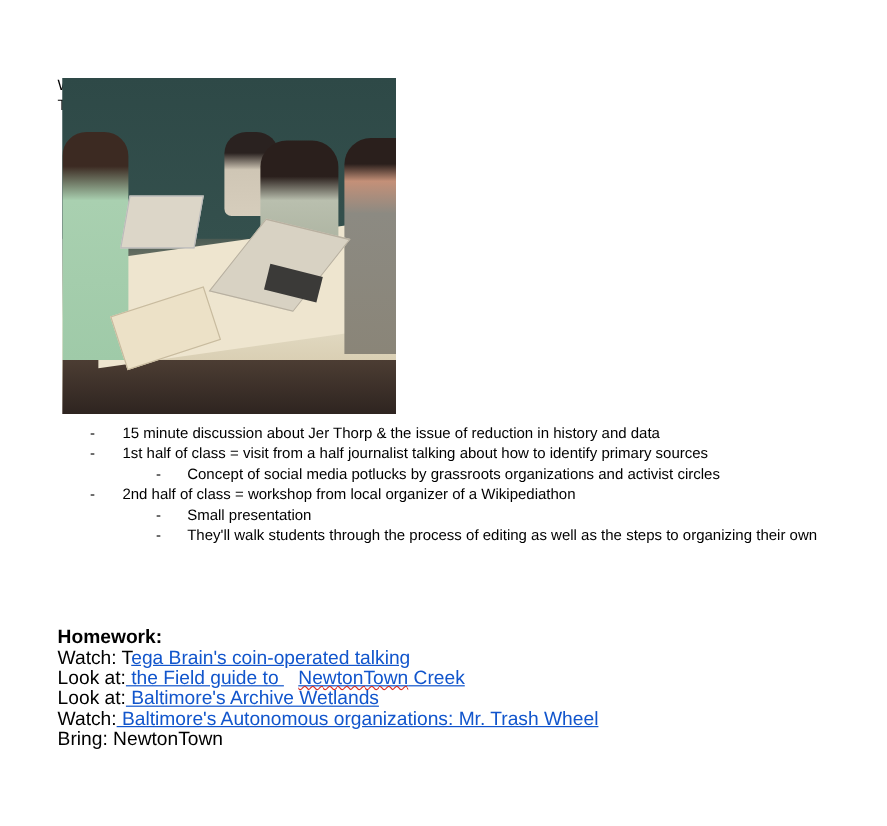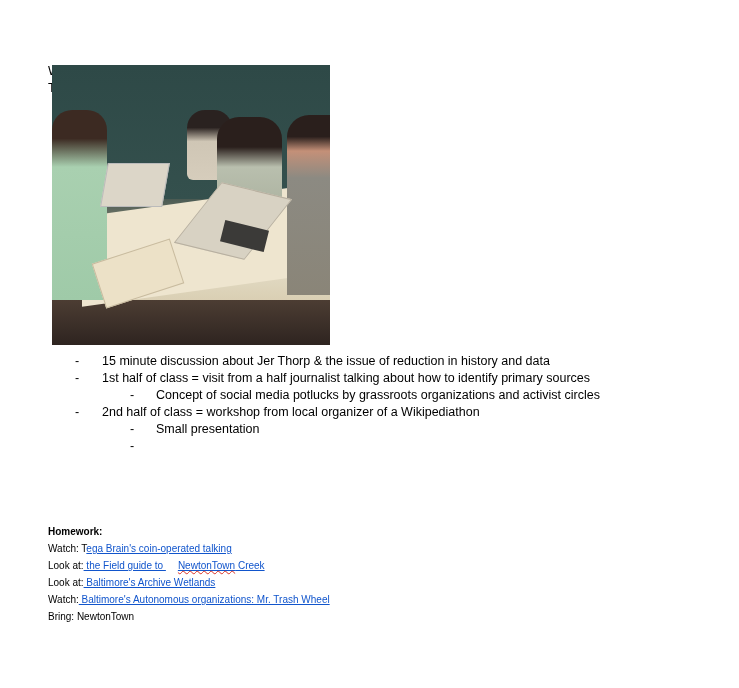--- a/index.html
+++ b/index.html
@@ -31,21 +31,21 @@
 
   .bullets { position: absolute; left: 0; top: 353px; width: 739px; }
   .bullet { position: relative; height: 17px; line-height: 17px; font-size: 12.5px; white-space: nowrap; }
   .bullet .dash { position: absolute; }
   .bullet .txt { position: absolute; }
   .lvl1 .dash { left: 75px; }
   .lvl1 .txt { left: 102px; }
   .lvl2 .dash { left: 130px; }
   .lvl2 .txt { left: 156px; }
 
-  .homework { position: absolute; left: 48px; top: 523px; font-size: 10px; }
+  .homework { position: absolute; left: 48px; top: 523px; font-size: 16px; }
   .hw-line { height: 17px; line-height: 17px; white-space: nowrap; }
   .hw-head { font-weight: bold; }
   a.link { color: #1155cc; text-decoration: underline; }
   .squiggle { text-decoration: underline wavy #d93025; text-decoration-thickness: 1px; margin-left: 12px; }
 </style>
 </head>
 <body>
 
 <div id="week" class="title-line">Week 5:</div>
 <div id="subtitle" class="title-line">The Archive as Care</div>
@@ -80,20 +80,21 @@
   <div class="bullet lvl1">
     <span class="dash">-</span>
     <span class="txt">2nd half of class = workshop from local organizer of a Wikipediathon</span>
   </div>
   <div class="bullet lvl2">
     <span class="dash">-</span>
     <span class="txt">Small presentation</span>
   </div>
   <div class="bullet lvl2">
     <span class="dash">-</span>
+    <span class="txt">They'll walk students through the process of editing as well as the steps to organizing their own</span>
   </div>
 </div>
 
 <div class="homework">
   <div class="hw-line hw-head">Homework:</div>
   <div class="hw-line">
     <span>Watch: T</span><a class="link" href="#">ega Brain's coin-operated talking</a>
   </div>
   <div class="hw-line">
     <span>Look at:</span><a class="link" href="#"><span> the Field guide to </span><span class="squiggle">NewtonTown</span><span> Creek</span></a>

